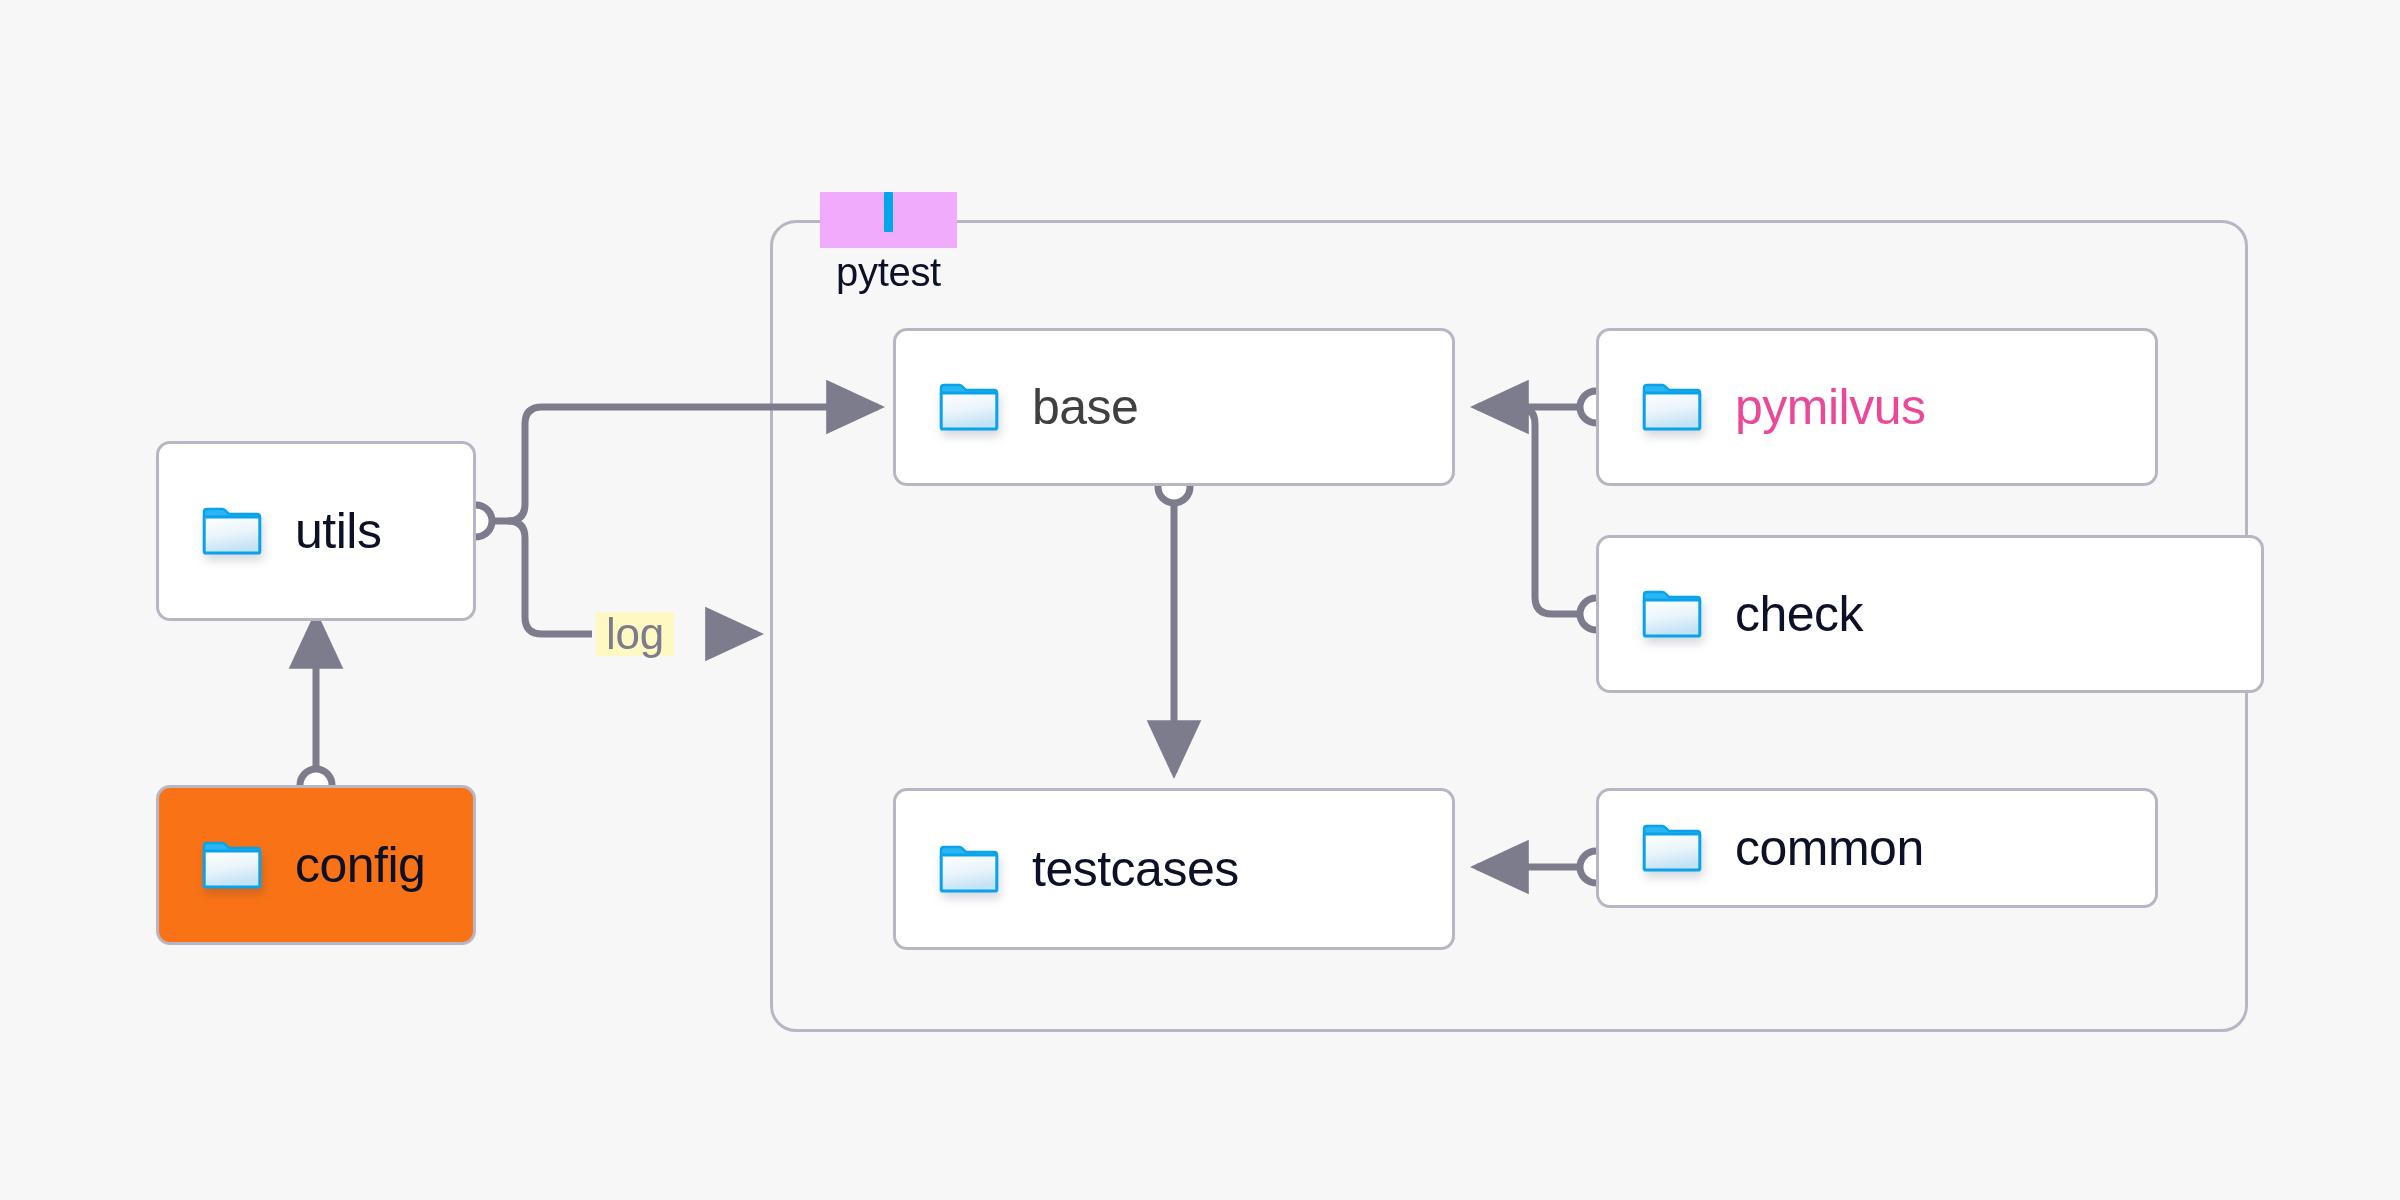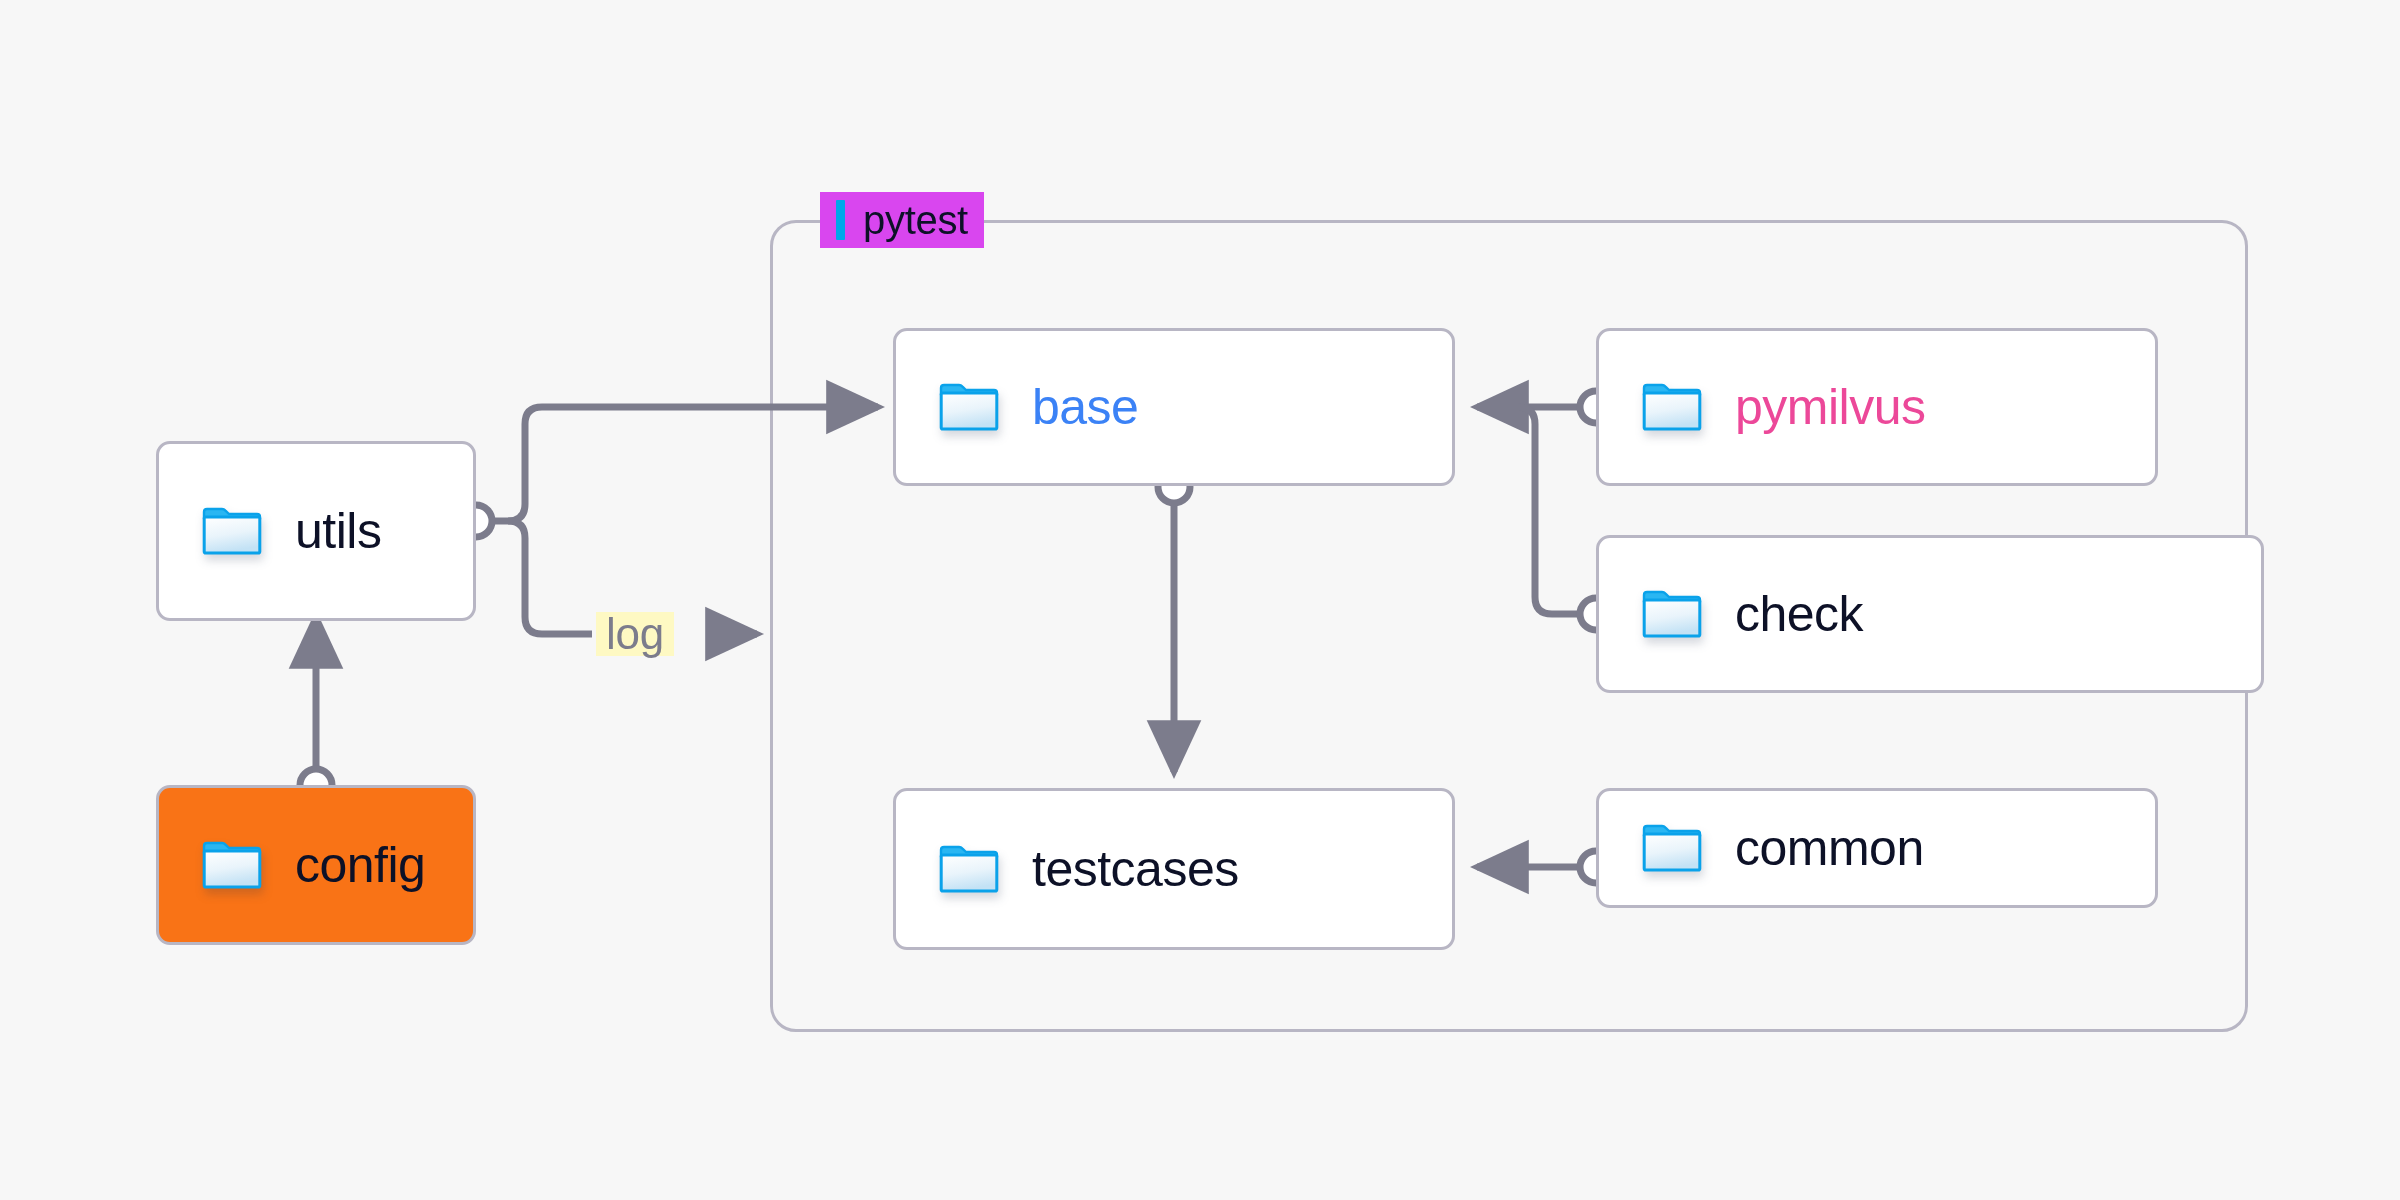--- a/index.html
+++ b/index.html
@@ -30,23 +30,24 @@
     border: 3px solid #b8b6c4;
     border-radius: 26px;
     background: transparent;
     box-sizing: border-box;
   }
   .group-label {
     position: absolute;
     display: flex;
     align-items: center;
     gap: 18px;
-    background: #d946ef;
+    background: #f0abfc;
     padding: 0 16px;
     height: 56px;
+    flex-direction: column;
   }
   .group-label-bar {
     width: 9px;
     height: 40px;
     background: #00a7ea;
     border-radius: 1px;
     flex: 0 0 auto;
   }
   .group-label-text {
     font-size: 40px;
@@ -159,21 +160,21 @@
             <path d="M3 11 L3 7 Q3 4 6 4 L21 4 Q23 4 24.5 5.6 L28 9 L56 9 Q59 9 59 12 L59 14 L3 14 Z" fill="#2ab6f2" stroke="#0aa2ea" stroke-width="2.4" stroke-linejoin="round"></path>
             <rect x="3.2" y="12" width="55.6" height="36" rx="1.6" fill="url(#folderGrad)" stroke="#0aa2ea" stroke-width="3" stroke-linejoin="round"></rect>
           </svg></span>
         <span class="node-label" style="color: rgb(13, 17, 39);">config</span>
       </div>
       <div class="node" style="left: 893px; top: 328px; width: 562px; height: 158px; background: rgb(255, 255, 255); border-color: rgb(184, 182, 196);">
         <span class="node-icon"><svg viewBox="0 0 62 52" width="62" height="52" xmlns="http://www.w3.org/2000/svg">
             <path d="M3 11 L3 7 Q3 4 6 4 L21 4 Q23 4 24.5 5.6 L28 9 L56 9 Q59 9 59 12 L59 14 L3 14 Z" fill="#2ab6f2" stroke="#0aa2ea" stroke-width="2.4" stroke-linejoin="round"></path>
             <rect x="3.2" y="12" width="55.6" height="36" rx="1.6" fill="url(#folderGrad)" stroke="#0aa2ea" stroke-width="3" stroke-linejoin="round"></rect>
           </svg></span>
-        <span class="node-label" style="color: #3b82f6;">base</span>
+        <span class="node-label" style="color: #404040;">base</span>
       </div>
       <div class="node" style="left: 893px; top: 788px; width: 562px; height: 162px; background: rgb(255, 255, 255); border-color: rgb(184, 182, 196);">
         <span class="node-icon"><svg viewBox="0 0 62 52" width="62" height="52" xmlns="http://www.w3.org/2000/svg">
             <path d="M3 11 L3 7 Q3 4 6 4 L21 4 Q23 4 24.5 5.6 L28 9 L56 9 Q59 9 59 12 L59 14 L3 14 Z" fill="#2ab6f2" stroke="#0aa2ea" stroke-width="2.4" stroke-linejoin="round"></path>
             <rect x="3.2" y="12" width="55.6" height="36" rx="1.6" fill="url(#folderGrad)" stroke="#0aa2ea" stroke-width="3" stroke-linejoin="round"></rect>
           </svg></span>
         <span class="node-label" style="color: rgb(13, 17, 39);">testcases</span>
       </div>
       <div class="node" style="left: 1596px; top: 328px; width: 562px; height: 158px; background: rgb(255, 255, 255); border-color: rgb(184, 182, 196);">
         <span class="node-icon"><svg viewBox="0 0 62 52" width="62" height="52" xmlns="http://www.w3.org/2000/svg">

